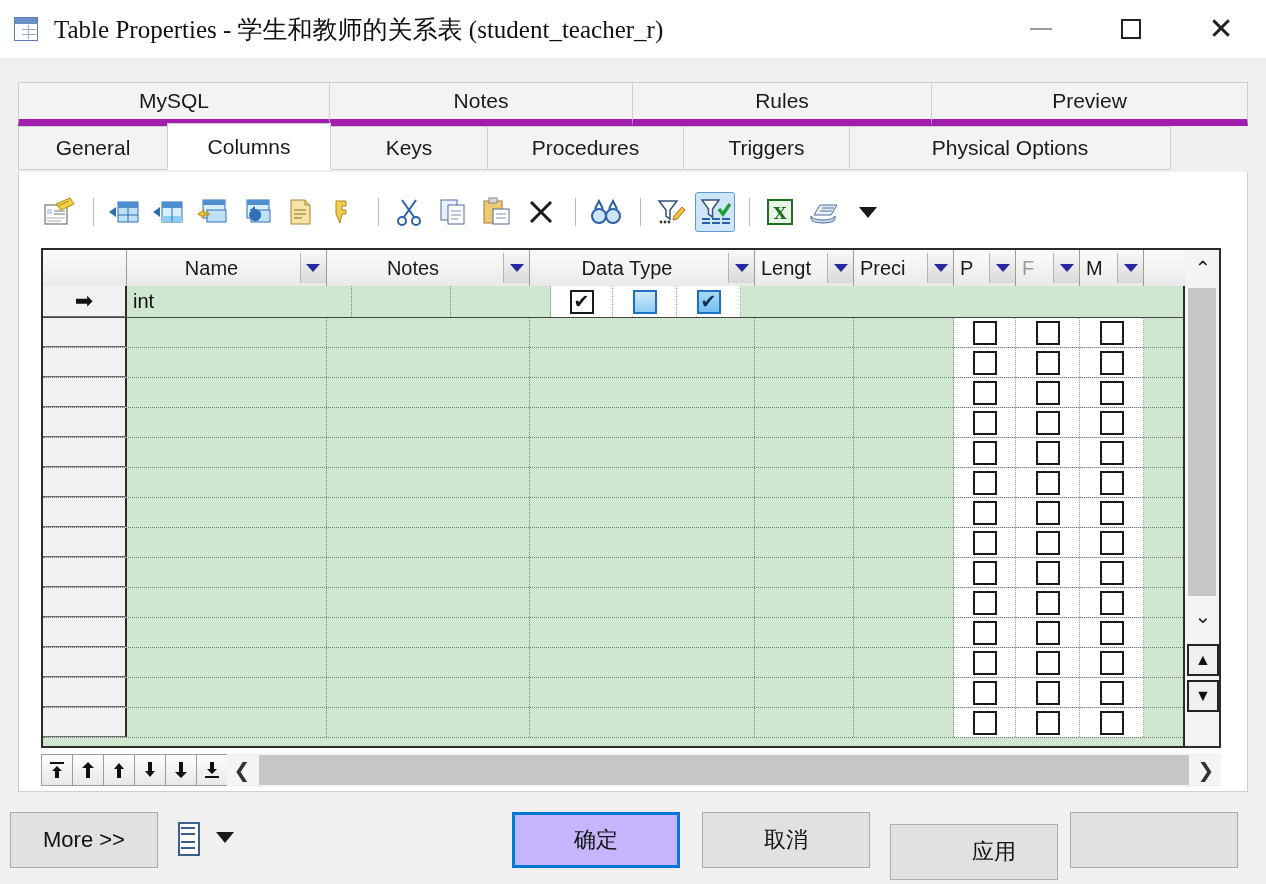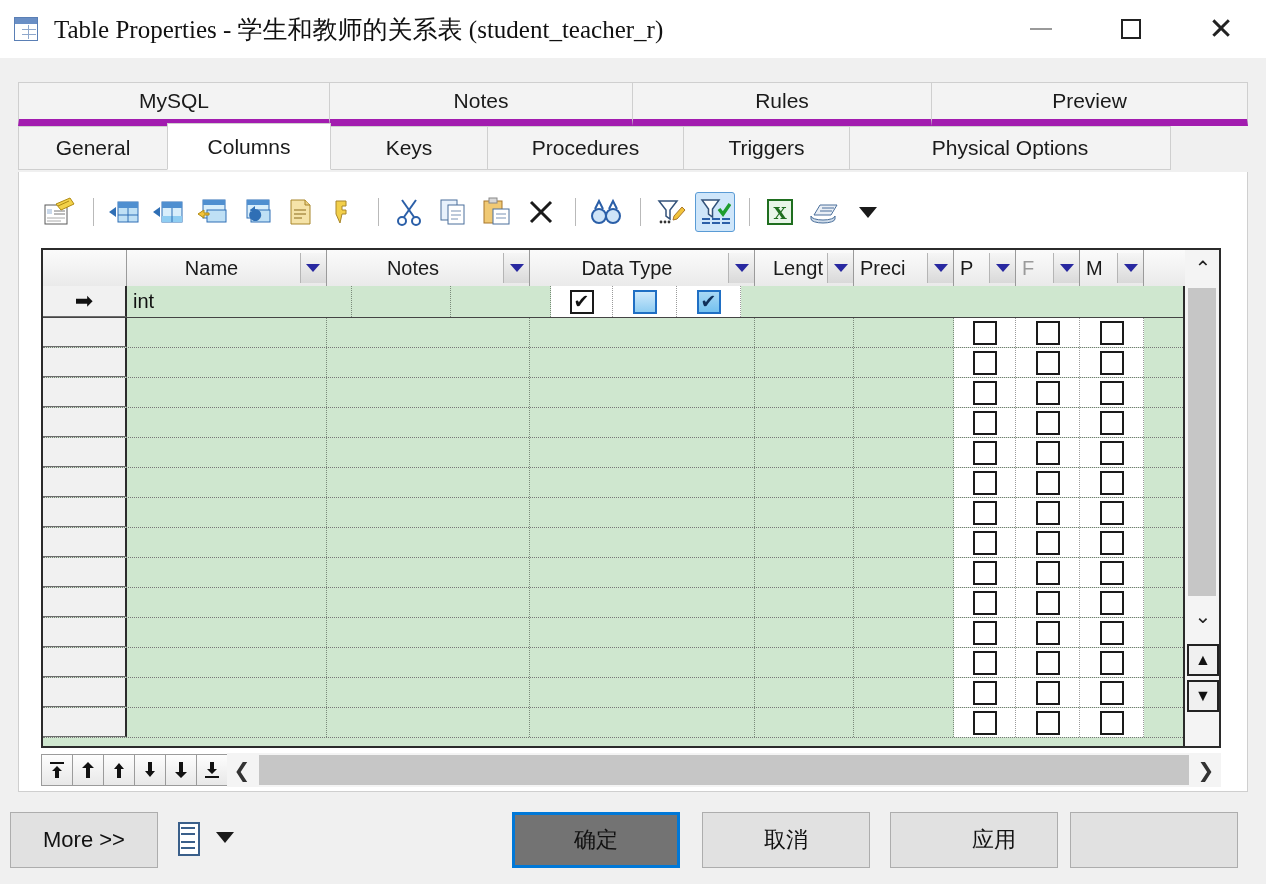--- a/index.html
+++ b/index.html
@@ -250,25 +250,25 @@
 
   
   .footer { position: absolute; left: 0; top: 800px; width: 1212px; height: 84px; }
   .btn {
     position: absolute;
     background: #e1e1e1;
     border: 1px solid #adadad;
     font-size: 22px; color: #111;
     display: flex; align-items: center; justify-content: center;
   }
-  .btn.primary { border: 3px solid #0078d7; background: #737373; }
+  .btn.primary { border: 3px solid #0078d7; background: #c4b5fd; }
   .more-btn { left: 10px; top: 12px; width: 148px; height: 56px; }
   .ok-btn { left: 512px; top: 12px; width: 168px; height: 56px; }
   .cancel-btn { left: 702px; top: 12px; width: 168px; height: 56px; }
-  .apply-btn { left: 890px; top: 12px; width: 168px; height: 56px; padding-left: 40px; }
+  .apply-btn { left: 890px; top: 24px; width: 168px; height: 56px; padding-left: 40px; }
   .extra-btn { left: 1070px; top: 12px; width: 168px; height: 56px; }
   .print-ico {
     position: absolute; left: 176px; top: 22px;
     width: 26px; height: 34px;
   }
   .print-ico .pbody {
     position: absolute; left: 2px; top: 0; width: 22px; height: 34px;
     border: 2px solid #3a5f8a; background: #ffffff;
   }
   .print-ico .pline {
@@ -530,21 +530,21 @@
         </div>
 
         <div class="hcell" style="width:225px">
           <span class="lbl" style="margin-left:auto">Data Type</span>
           <span class="drop">
               <i></i>
             </span>
         </div>
 
         <div class="hcell" style="width:99px">
-          <span class="lbl" style="margin-left:18px">Lengt</span>
+          <span class="lbl" style="margin-left:6px">Lengt</span>
           <span class="drop">
               <i></i>
             </span>
         </div>
 
         <div class="hcell" style="width:100px">
           <span class="lbl" style="margin-left:6px">Preci</span>
           <span class="drop">
               <i></i>
             </span>

